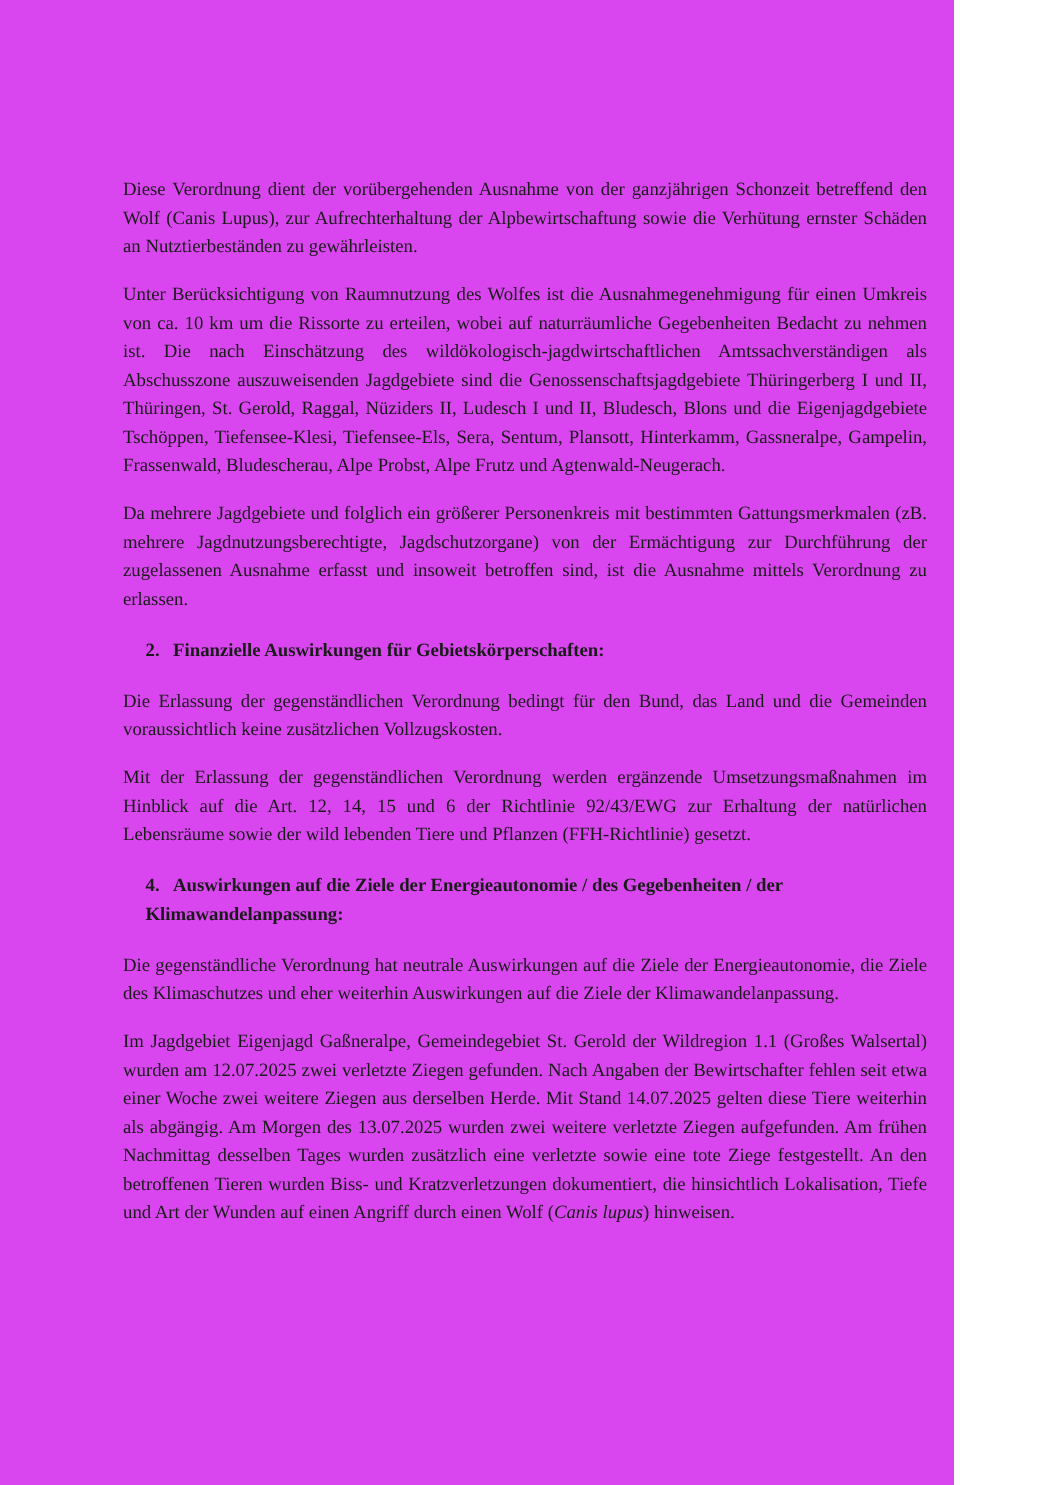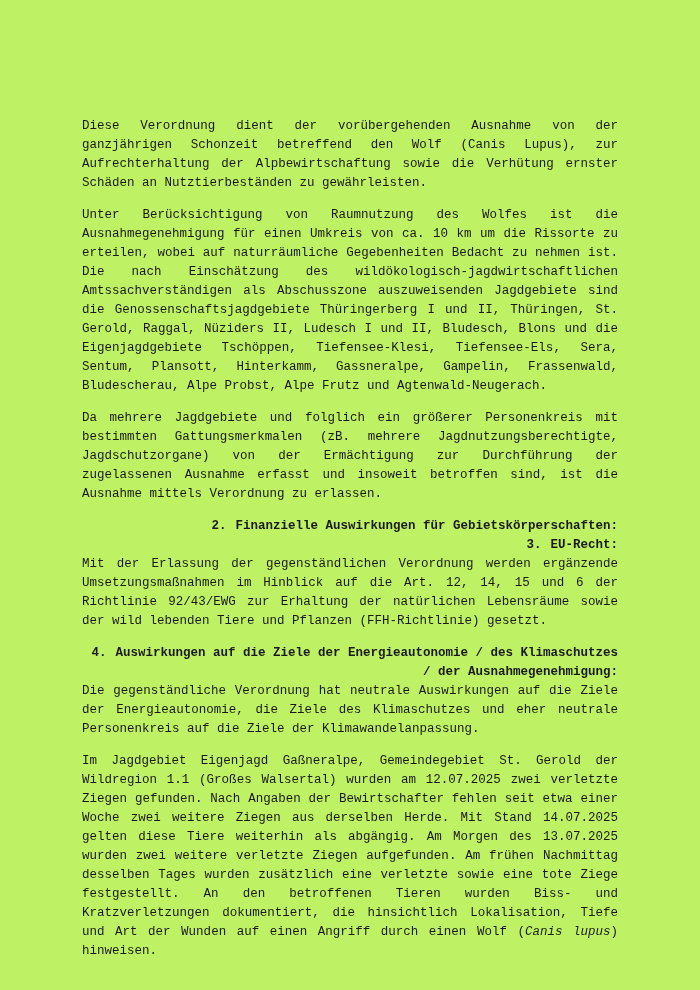--- a/index.html
+++ b/index.html
@@ -2,45 +2,45 @@
 <html lang="de"><head>
 <meta charset="utf-8">
 <style>
   html, body {
     margin: 0;
     padding: 0;
     background: #ffffff;
   }
   .page {
     position: relative;
-    width: 700px;
+    width: 636px;
     height: 990px;
-    background: #bef264;
+    background: #d946ef;
     overflow: hidden;
-    font-family: Liberation Mono, monospace;
+    font-family: Liberation Serif, serif;
   }
   .content {
     position: absolute;
     left: 82px;
     top: 117px;
     width: 536px;
     color: #1a1a1a;
     font-size: 12.5px;
     line-height: 19px;
     text-align: justify;
     -webkit-hyphens: auto;
     hyphens: auto;
   }
   .para {
     margin: 0 0 13px 0;
   }
   .heading {
-    margin: 0;
+    margin: 15px;
     font-weight: bold;
-    text-align: right;
+    text-align: left;
   }
   .h-num {
     display: inline;
     margin-right: 9px;
   }
   em.species {
     font-style: italic;
   }
 </style>
 </head>
@@ -49,23 +49,23 @@
 <div class="page">
   <div class="content" lang="de">
 
     <p class="para">Diese Verordnung dient der vorübergehenden Ausnahme von der ganzjährigen Schonzeit betreffend den Wolf (Canis Lupus), zur Aufrechterhaltung der Alpbewirtschaftung sowie die Verhütung ernster Schäden an Nutztierbeständen zu gewährleisten.</p>
 
     <p class="para">Unter Berücksichtigung von Raumnutzung des Wolfes ist die Ausnahmegenehmigung für einen Umkreis von ca. 10 km um die Rissorte zu erteilen, wobei auf naturräumliche Gegebenheiten Bedacht zu nehmen ist. Die nach Einschätzung des wildökologisch-jagdwirtschaftlichen Amtssachverständigen als Abschusszone auszuweisenden Jagdgebiete sind die Genossenschaftsjagdgebiete Thüringerberg I und II, Thüringen, St. Gerold, Raggal, Nüziders II, Ludesch I und II, Bludesch, Blons und die Eigenjagdgebiete Tschöppen, Tiefensee-Klesi, Tiefensee-Els, Sera, Sentum, Plansott, Hinterkamm, Gassneralpe, Gampelin, Frassenwald, Bludescherau, Alpe Probst, Alpe Frutz und Agtenwald-Neugerach.</p>
 
     <p class="para">Da mehrere Jagdgebiete und folglich ein größerer Personenkreis mit bestimmten Gattungsmerkmalen (zB. mehrere Jagdnutzungsberechtigte, Jagdschutzorgane) von der Ermächtigung zur Durchführung der zugelassenen Ausnahme erfasst und insoweit betroffen sind, ist die Ausnahme mittels Verordnung zu erlassen.</p>
 
     <p class="heading"><span class="h-num">2.</span><span>Finanzielle Auswirkungen für Gebietskörperschaften:</span></p>
+    <p class="para">Die Erlassung der gegenständlichen Verordnung bedingt für den Bund, das Land und die Gemeinden voraussichtlich keine zusätzlichen Vollzugskosten.</p>
 
-    <p class="heading"><span class="h-num">3.</span><span>EU-Recht:</span></p>
     <p class="para">Mit der Erlassung der gegenständlichen Verordnung werden ergänzende Umsetzungsmaßnahmen im Hinblick auf die Art. 12, 14, 15 und 6 der Richtlinie 92/43/EWG zur Erhaltung der natürlichen Lebensräume sowie der wild lebenden Tiere und Pflanzen (FFH-Richtlinie) gesetzt.</p>
 
-    <p class="heading"><span class="h-num">4.</span><span>Auswirkungen auf die Ziele der Energieautonomie / des Klimaschutzes / der Ausnahmegenehmigung:</span></p>
-    <p class="para">Die gegenständliche Verordnung hat neutrale Auswirkungen auf die Ziele der Energieautonomie, die Ziele des Klimaschutzes und eher neutrale Personenkreis auf die Ziele der Klimawandelanpassung.</p>
+    <p class="heading"><span class="h-num">4.</span><span>Auswirkungen auf die Ziele der Energieautonomie / des Gegebenheiten / der Klimawandelanpassung:</span></p>
+    <p class="para">Die gegenständliche Verordnung hat neutrale Auswirkungen auf die Ziele der Energieautonomie, die Ziele des Klimaschutzes und eher weiterhin Auswirkungen auf die Ziele der Klimawandelanpassung.</p>
 
     <p class="para"><span>Im Jagdgebiet Eigenjagd Gaßneralpe, Gemeindegebiet St. Gerold der Wildregion 1.1 (Großes Walsertal) wurden am 12.07.2025 zwei verletzte Ziegen gefunden. Nach Angaben der Bewirtschafter fehlen seit etwa einer Woche zwei weitere Ziegen aus derselben Herde. Mit Stand 14.07.2025 gelten diese Tiere weiterhin als abgängig. Am Morgen des 13.07.2025 wurden zwei weitere verletzte Ziegen aufgefunden. Am frühen Nachmittag desselben Tages wurden zusätzlich eine verletzte sowie eine tote Ziege festgestellt. An den betroffenen Tieren wurden Biss- und Kratzverletzungen dokumentiert, die hinsichtlich Lokalisation, Tiefe und Art der Wunden auf einen Angriff durch einen Wolf (</span><em class="species">Canis lupus</em><span>) hinweisen.</span></p>
 
   </div>
 </div>
 
 </body></html>

